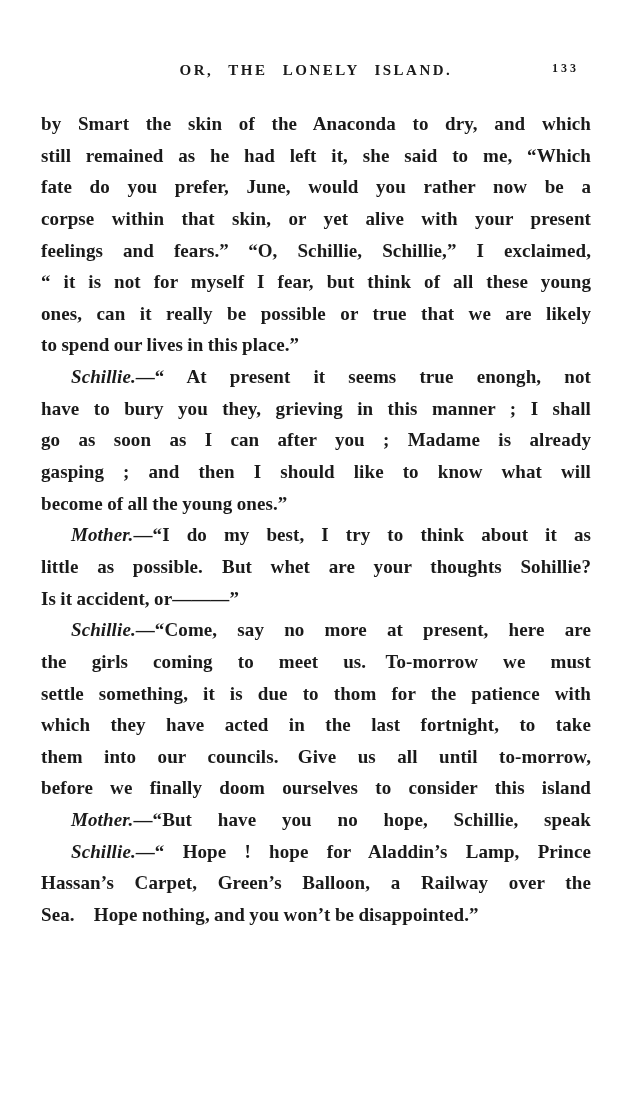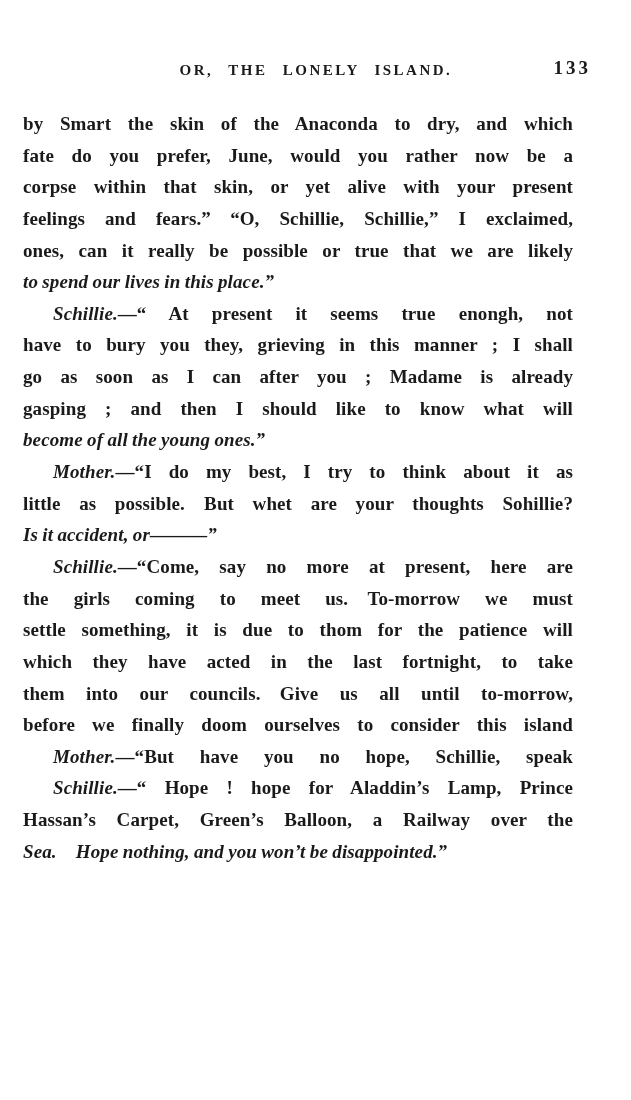--- a/index.html
+++ b/index.html
@@ -24,81 +24,83 @@
   .running-title {
     text-align:center;
     font-size:15px;
     font-weight:bold;
     letter-spacing:2.5px;
     word-spacing:9px;
     line-height:22px;
   }
   .page-number {
     position:absolute;
-    right:0; top:-3px;
-    font-size:19px;
+    right:12px; top:-3px;
+    font-size:12px;
     font-weight:bold;
     letter-spacing:3px;
     line-height:24px;
   }
   .body-block {
     position:absolute;
-    left:23px; top:108px;
+    left:41px; top:108px;
     width:550px;
   }
   .paragraph { margin:0; padding:0; }
   .line {
     height:31.65px;
     line-height:31.65px;
     font-size:19px;
     font-weight:bold;
     letter-spacing:0.1px;
     word-spacing:-0.5px;
     text-align:justify;
     text-align-last:justify;
     overflow:hidden;
     white-space:normal;
   }
-  .line.para-end { text-align-last:left;font-style:italic; }
+  .line.para-end { text-align-last:left; }
   .line.indent { text-indent:30px; }
   .speaker { font-style:italic; }
 </style>
 </head>
 <body>
 
 <div class="page">
   <div class="header">
     <div class="running-title">OR, THE LONELY ISLAND.</div>
     <div class="page-number">133</div>
   </div>
   <div class="body-block">
       <div class="paragraph">
         <div class="line">by Smart the skin of the Anaconda to dry, and which</div>
+        <div class="line">still remained as he had left it, she said to me, “Which</div>
         <div class="line">fate do you prefer, June, would you rather now be a</div>
         <div class="line">corpse within that skin, or yet alive with your present</div>
         <div class="line">feelings and fears.”  “O, Schillie, Schillie,” I exclaimed,</div>
+        <div class="line">“ it is not for myself I fear, but think of all these young</div>
         <div class="line">ones, can it really be possible or true that we are likely</div>
         <div class="line para-end">to spend our lives in this place.”</div>
       </div>
       <div class="paragraph">
         <div class="line indent"><span class="speaker">Schillie.</span>—“ At present it seems true enongh, not</div>
         <div class="line">have to bury you they, grieving in this manner ; I shall</div>
         <div class="line">go as soon as I can after you ; Madame is already</div>
         <div class="line">gasping ; and then I should like to know what will</div>
         <div class="line para-end">become of all the young ones.”</div>
       </div>
       <div class="paragraph">
         <div class="line indent"><span class="speaker">Mother.</span>—“I do my best, I try to think about it as</div>
         <div class="line">little as possible.  But whet are your thoughts Sohillie?</div>
         <div class="line para-end">Is it accident, or———”</div>
       </div>
       <div class="paragraph">
         <div class="line indent"><span class="speaker">Schillie.</span>—“Come, say no more at present, here are</div>
         <div class="line">the girls coming to meet us.  To-morrow we must</div>
-        <div class="line">settle something, it is due to thom for the patience will</div>
+        <div class="line">settle something, it is due to thom for the patience with</div>
         <div class="line">which they have acted in the last fortnight, to take</div>
         <div class="line">them into our councils.  Give us all until to-morrow,</div>
         <div class="line">before we finally doom ourselves to consider this island</div>
       </div>
       <div class="paragraph">
         <div class="line indent"><span class="speaker">Mother.</span>—“But have you no hope, Schillie, speak</div>
       </div>
       <div class="paragraph">
         <div class="line indent"><span class="speaker">Schillie.</span>—“ Hope ! hope for Aladdin’s Lamp, Prince</div>
         <div class="line">Hassan’s Carpet, Green’s Balloon, a Railway over the</div>

